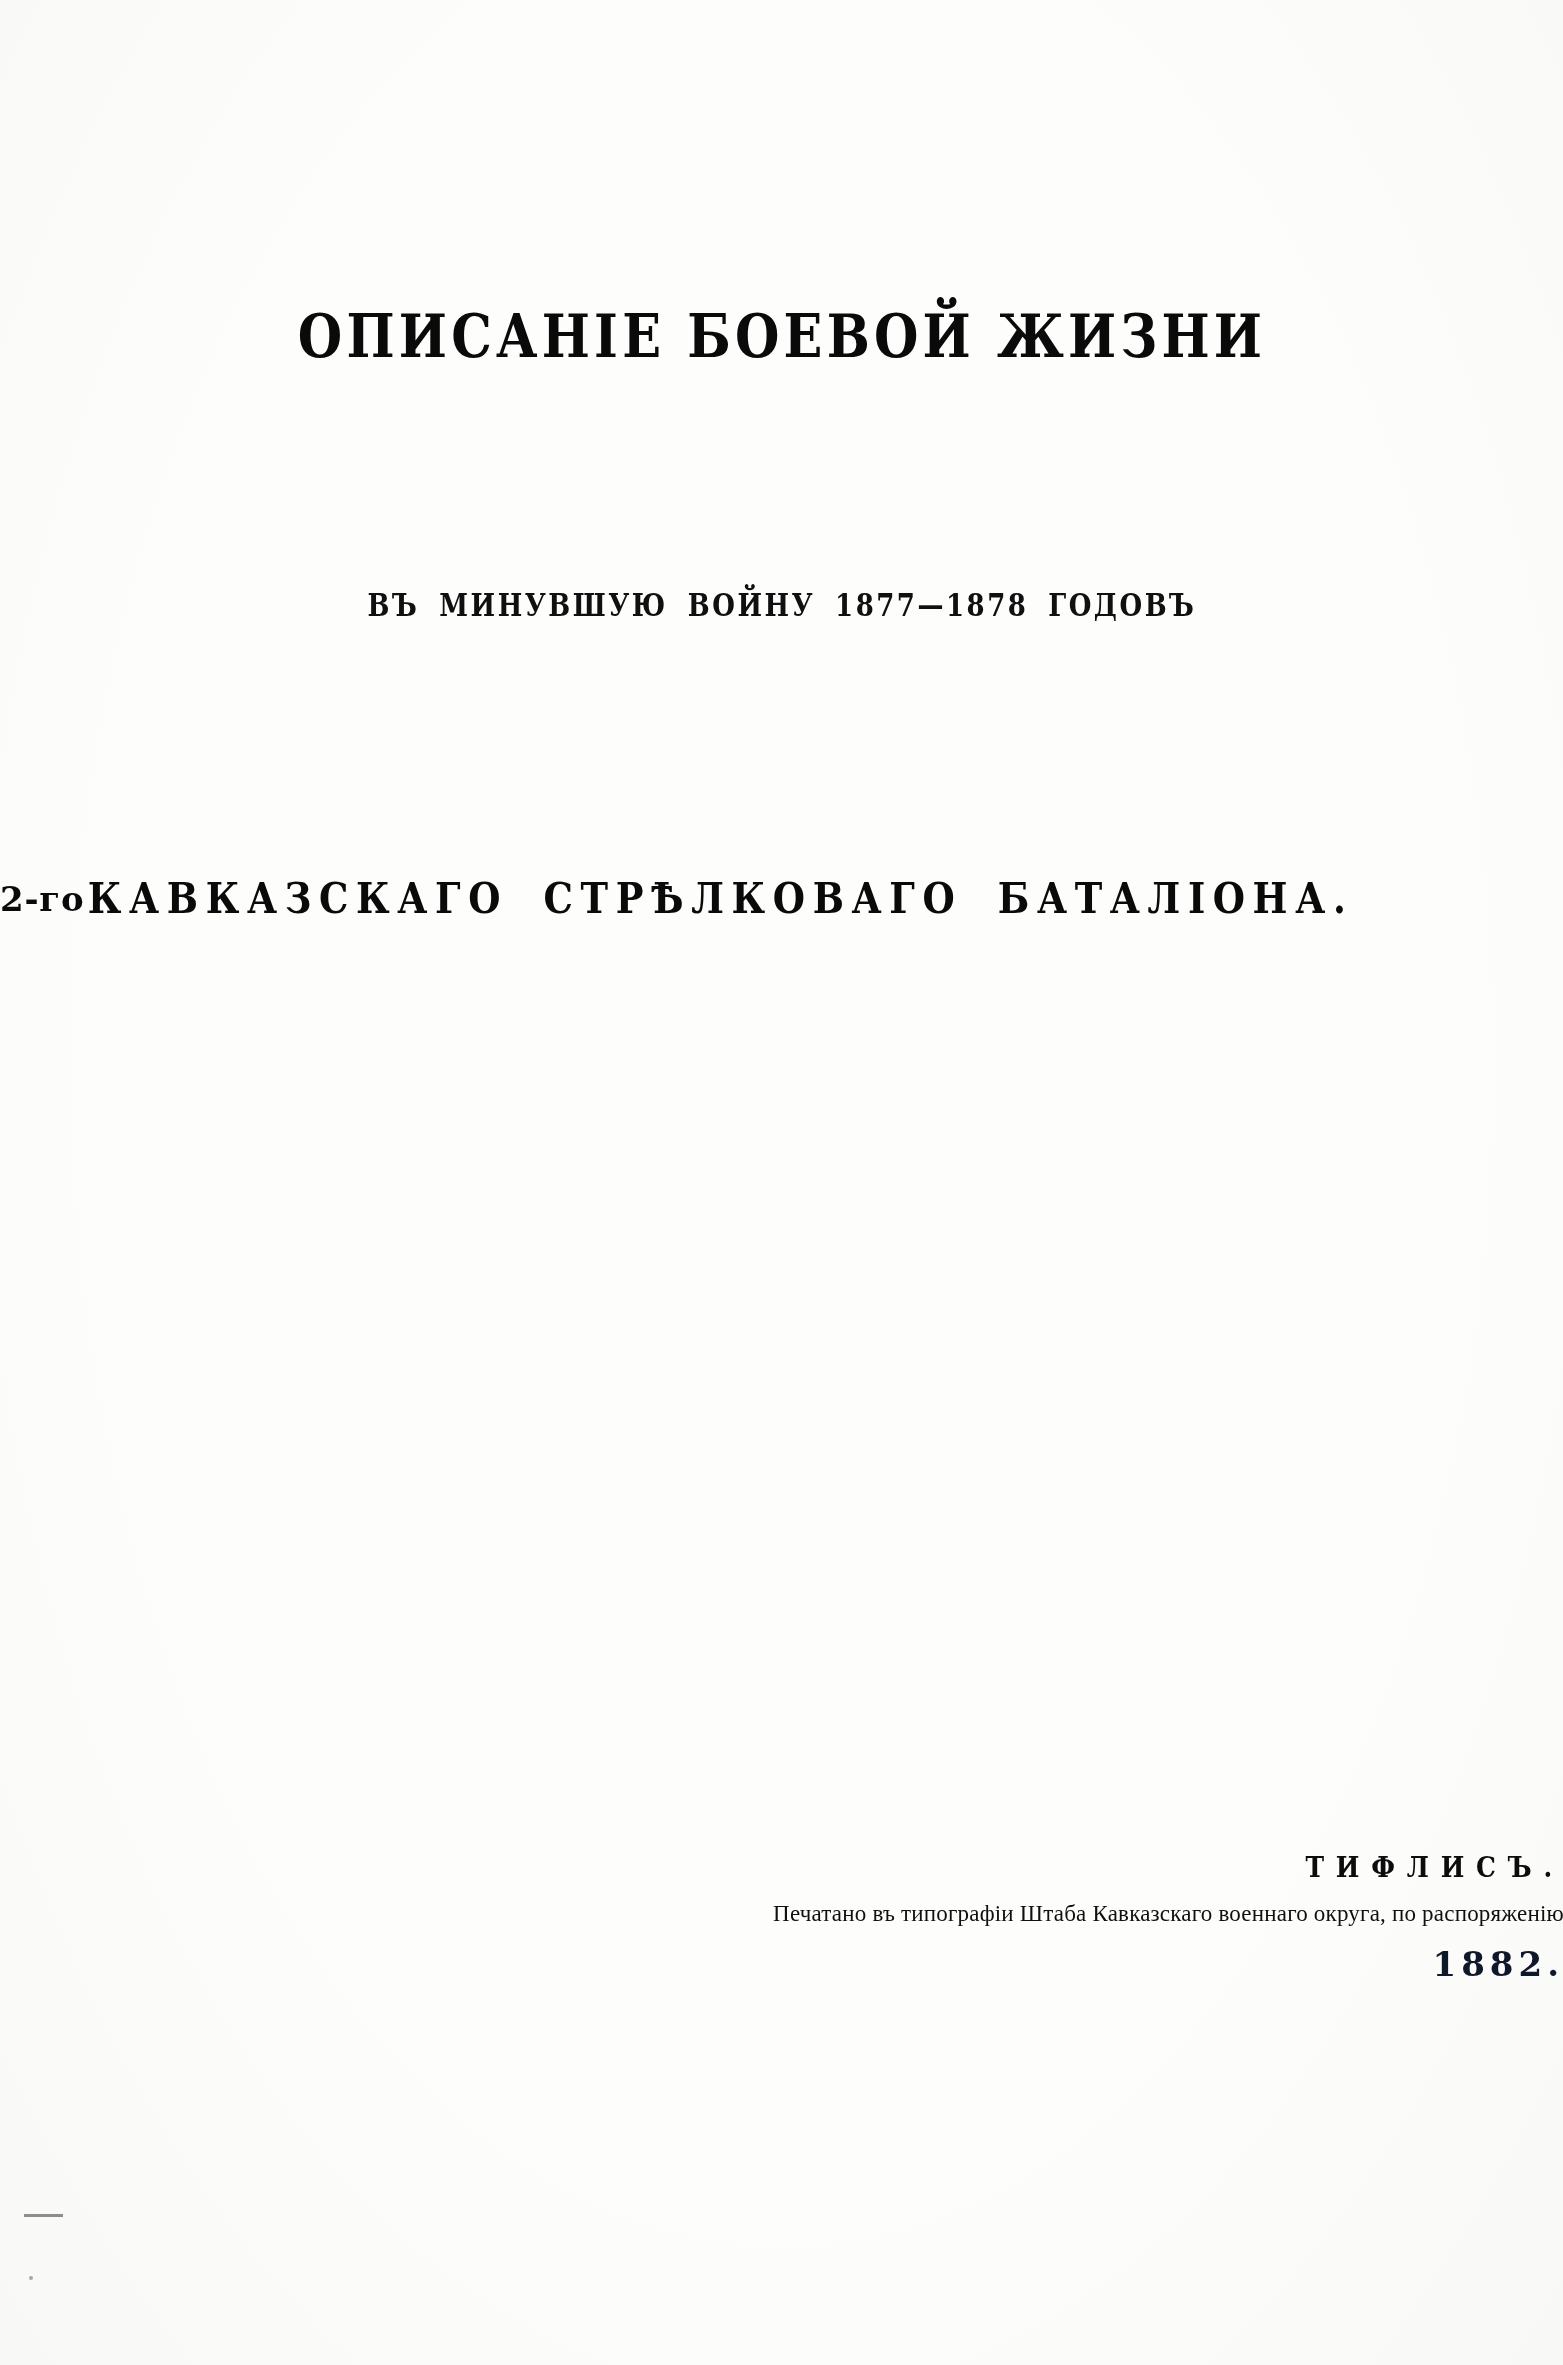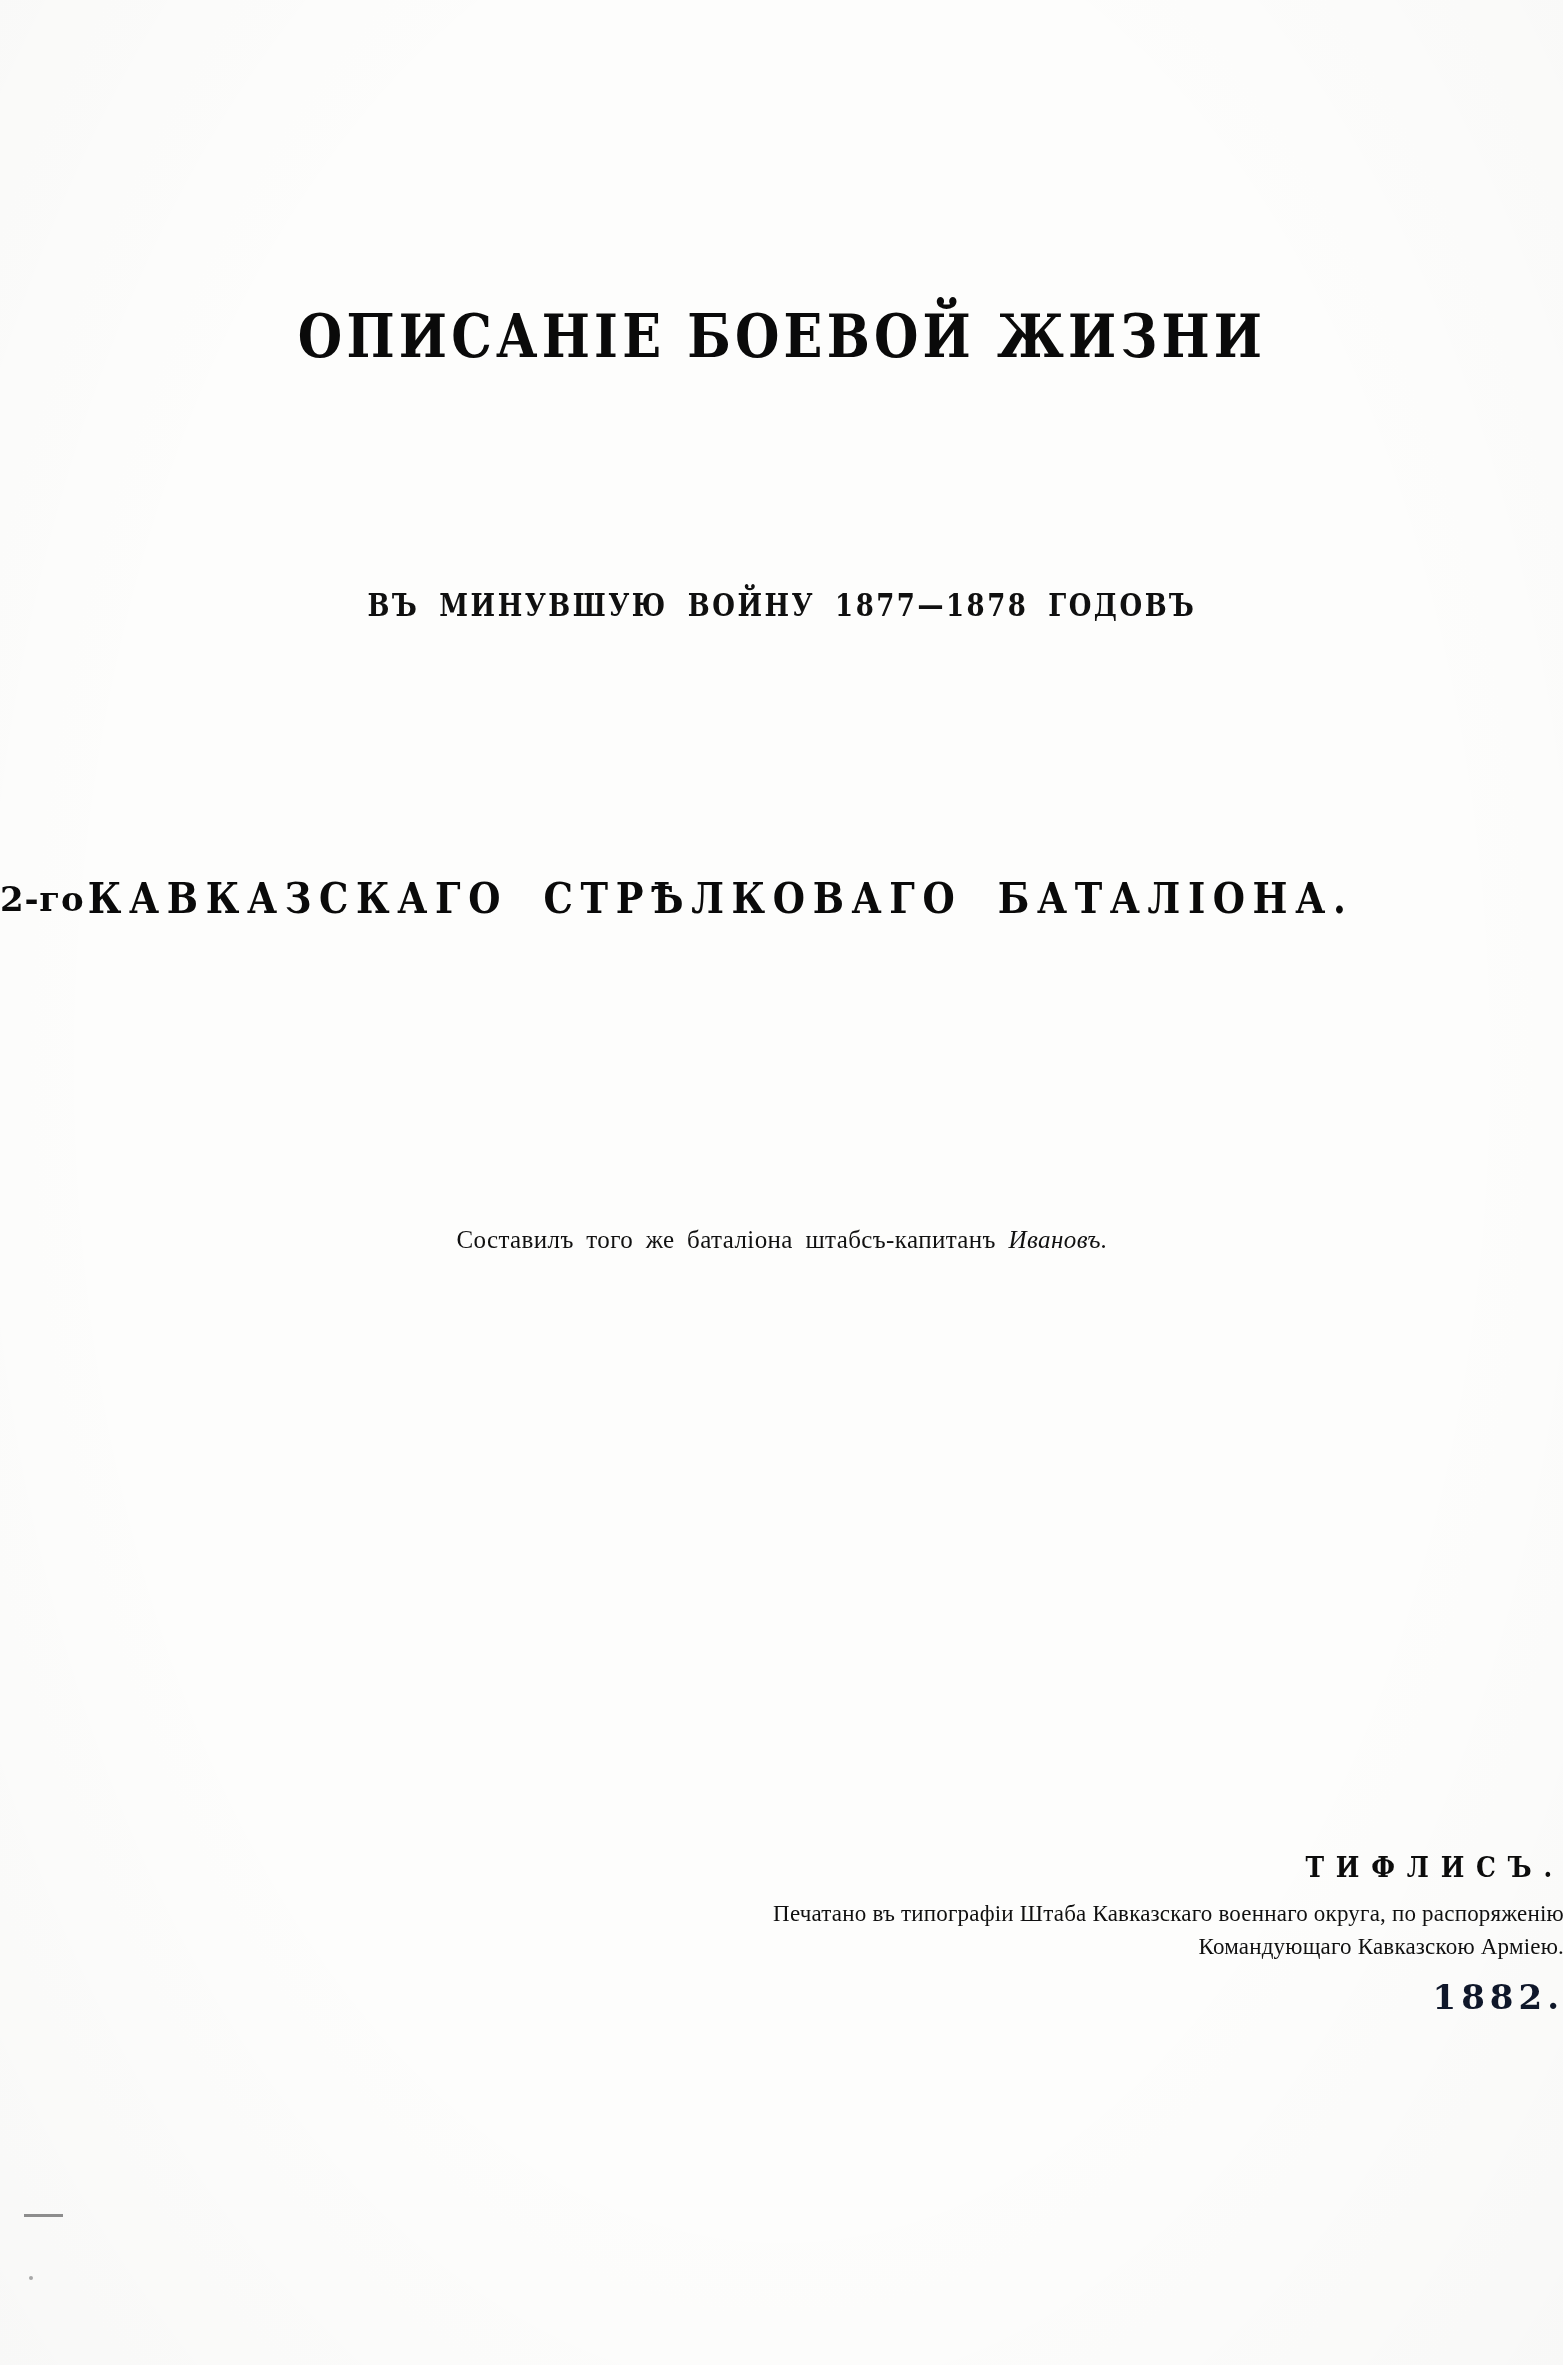--- a/index.html
+++ b/index.html
@@ -168,29 +168,24 @@
     <div class="main-title">ОПИСАНІЕ БОЕВОЙ ЖИЗНИ</div>
   </div>
 
   <div class="subtitle-war">ВЪ МИНУВШУЮ ВОЙНУ 1877—1878 ГОДОВЪ</div>
 
   <div class="battalion-line">
     <span class="prefix">2-го</span>
     <span class="unit">КАВКАЗСКАГО СТРѢЛКОВАГО БАТАЛІОНА.</span>
   </div>
 
-  <div class="author-line">
-    <span>Составилъ того же баталіона штабсъ-капитанъ</span>
-    <span class="name">Ивановъ.</span>
-  </div>
 
   <div class="imprint">
     <div><span class="city">ТИФЛИСЪ.</span></div>
     <div class="press-1">Печатано въ типографіи Штаба Кавказскаго военнаго округа, по распоряженію</div>
-    <div class="press-2">Командующаго Кавказскою Арміею.</div>
     <div class="year">1882.</div>
   </div>
 
   <div class="edge-mark"></div>
   <div class="edge-speck"></div>
 
 </div>
 
 
 </body></html>

